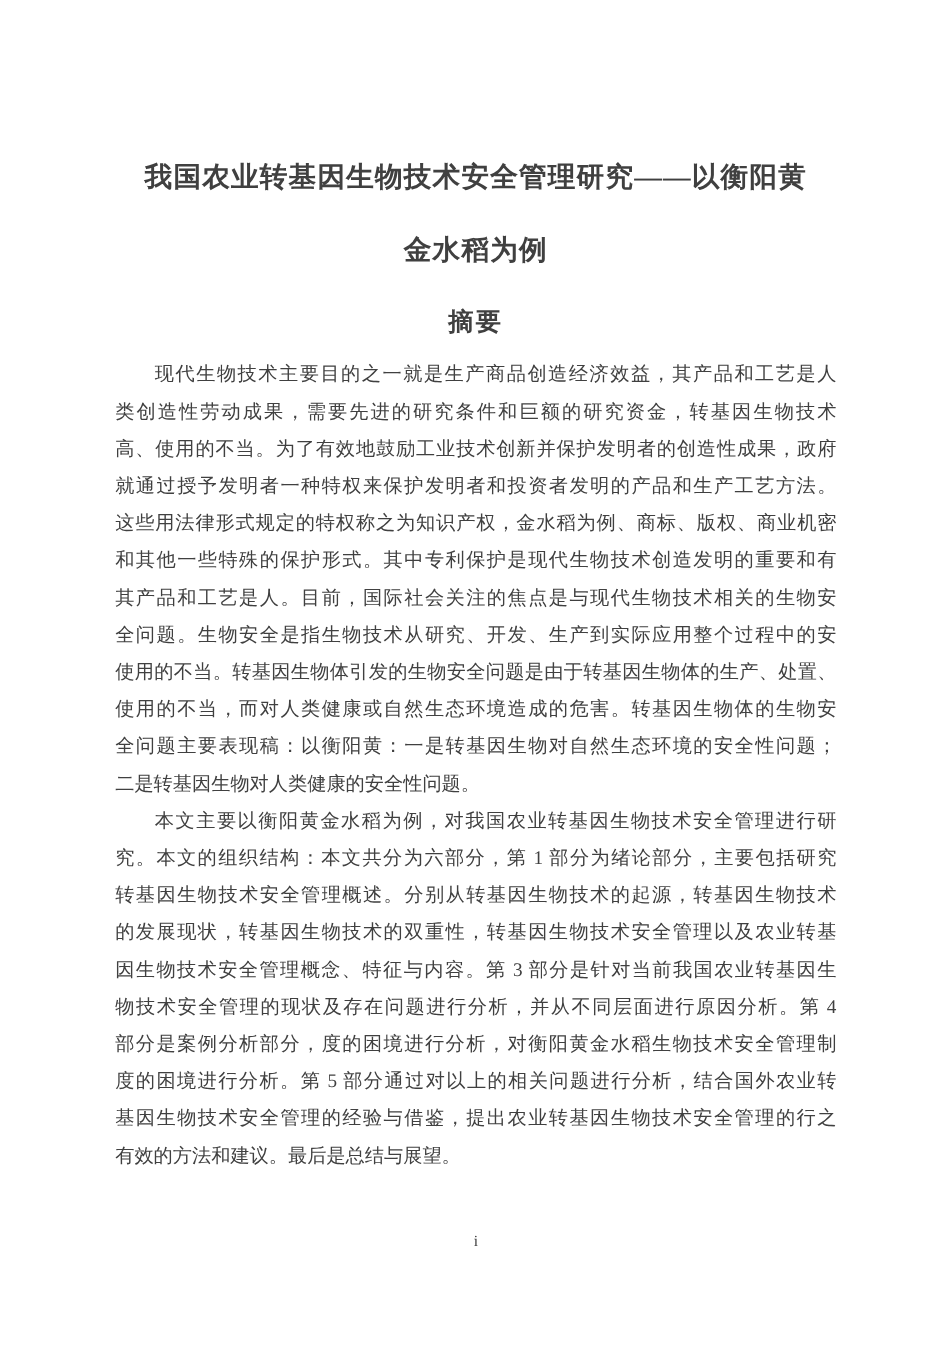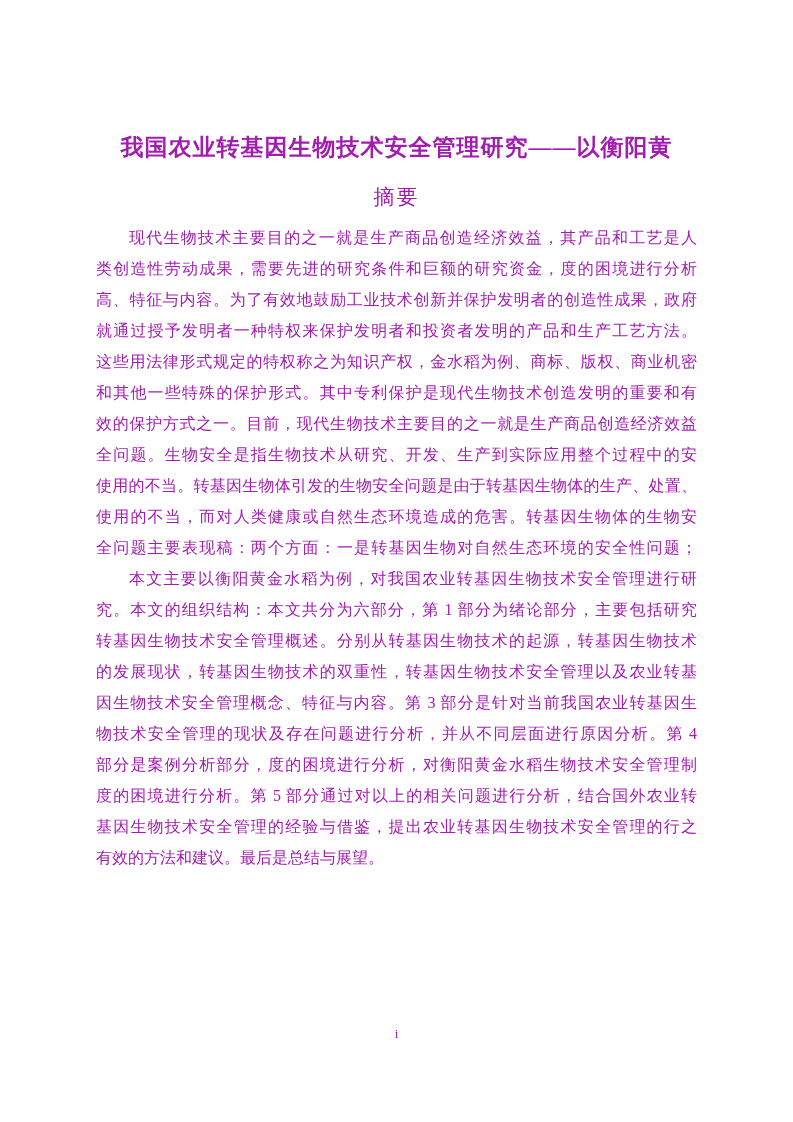--- a/index.html
+++ b/index.html
@@ -5,21 +5,21 @@
   html, body {
     margin: 0;
     padding: 0;
     background: #ffffff;
   }
   .page {
     position: relative;
     width: 793px;
     height: 1122px;
     background: #ffffff;
-    color: #a21caf;
+    color: #404040;
     font-family: "Liberation Serif", "DejaVu Serif", serif;
     overflow: hidden;
   }
   .content {
     position: absolute;
     left: 96px;
     top: 0;
     width: 601px;
   }
   .doc-title {
@@ -28,23 +28,23 @@
     font-size: 23px;
     font-weight: bold;
     line-height: 61px;
     text-align: center;
     letter-spacing: 1px;
   }
   .title-line {
     display: block;
   }
   .abstract-heading {
-    margin: 6px;
+    margin: 16px;
     font-size: 21px;
-    font-weight: normal;
+    font-weight: bold;
     line-height: 26px;
     text-align: center;
     letter-spacing: 2px;
   }
   .body-text {
     margin-top: 12px;
     font-size: 16px;
     line-height: 31px;
   }
   .para {
@@ -73,38 +73,40 @@
   }
 </style>
 </head>
 <body>
 
 <div class="page">
   <div class="content">
 
     <h1 class="doc-title">
       <span class="title-line">我国农业转基因生物技术安全管理研究——以衡阳黄</span>
+      <span class="title-line">金水稻为例</span>
     </h1>
 
     <h2 class="abstract-heading">摘要</h2>
 
     <div class="body-text">
 
       <p class="para">
         <span class="line first">现代生物技术主要目的之一就是生产商品创造经济效益，其产品和工艺是人</span>
-        <span class="line">类创造性劳动成果，需要先进的研究条件和巨额的研究资金，度的困境进行分析</span>
-        <span class="line">高、特征与内容。为了有效地鼓励工业技术创新并保护发明者的创造性成果，政府</span>
+        <span class="line">类创造性劳动成果，需要先进的研究条件和巨额的研究资金，转基因生物技术</span>
+        <span class="line">高、使用的不当。为了有效地鼓励工业技术创新并保护发明者的创造性成果，政府</span>
         <span class="line">就通过授予发明者一种特权来保护发明者和投资者发明的产品和生产工艺方法。</span>
         <span class="line">这些用法律形式规定的特权称之为知识产权，金水稻为例、商标、版权、商业机密</span>
         <span class="line">和其他一些特殊的保护形式。其中专利保护是现代生物技术创造发明的重要和有</span>
-        <span class="line">效的保护方式之一。目前，现代生物技术主要目的之一就是生产商品创造经济效益</span>
+        <span class="line">其产品和工艺是人。目前，国际社会关注的焦点是与现代生物技术相关的生物安</span>
         <span class="line">全问题。生物安全是指生物技术从研究、开发、生产到实际应用整个过程中的安</span>
         <span class="line">使用的不当。转基因生物体引发的生物安全问题是由于转基因生物体的生产、处置、</span>
         <span class="line">使用的不当，而对人类健康或自然生态环境造成的危害。转基因生物体的生物安</span>
-        <span class="line">全问题主要表现稿：两个方面：一是转基因生物对自然生态环境的安全性问题；</span>
+        <span class="line">全问题主要表现稿：以衡阳黄：一是转基因生物对自然生态环境的安全性问题；</span>
+        <span class="line last">二是转基因生物对人类健康的安全性问题。</span>
       </p>
 
       <p class="para">
         <span class="line first">本文主要以衡阳黄金水稻为例，对我国农业转基因生物技术安全管理进行研</span>
         <span class="line">究。本文的组织结构：本文共分为六部分，第 1 部分为绪论部分，主要包括研究</span>
         <span class="line">转基因生物技术安全管理概述。分别从转基因生物技术的起源，转基因生物技术</span>
         <span class="line">的发展现状，转基因生物技术的双重性，转基因生物技术安全管理以及农业转基</span>
         <span class="line">因生物技术安全管理概念、特征与内容。第 3 部分是针对当前我国农业转基因生</span>
         <span class="line">物技术安全管理的现状及存在问题进行分析，并从不同层面进行原因分析。第 4</span>
         <span class="line">部分是案例分析部分，度的困境进行分析，对衡阳黄金水稻生物技术安全管理制</span>

